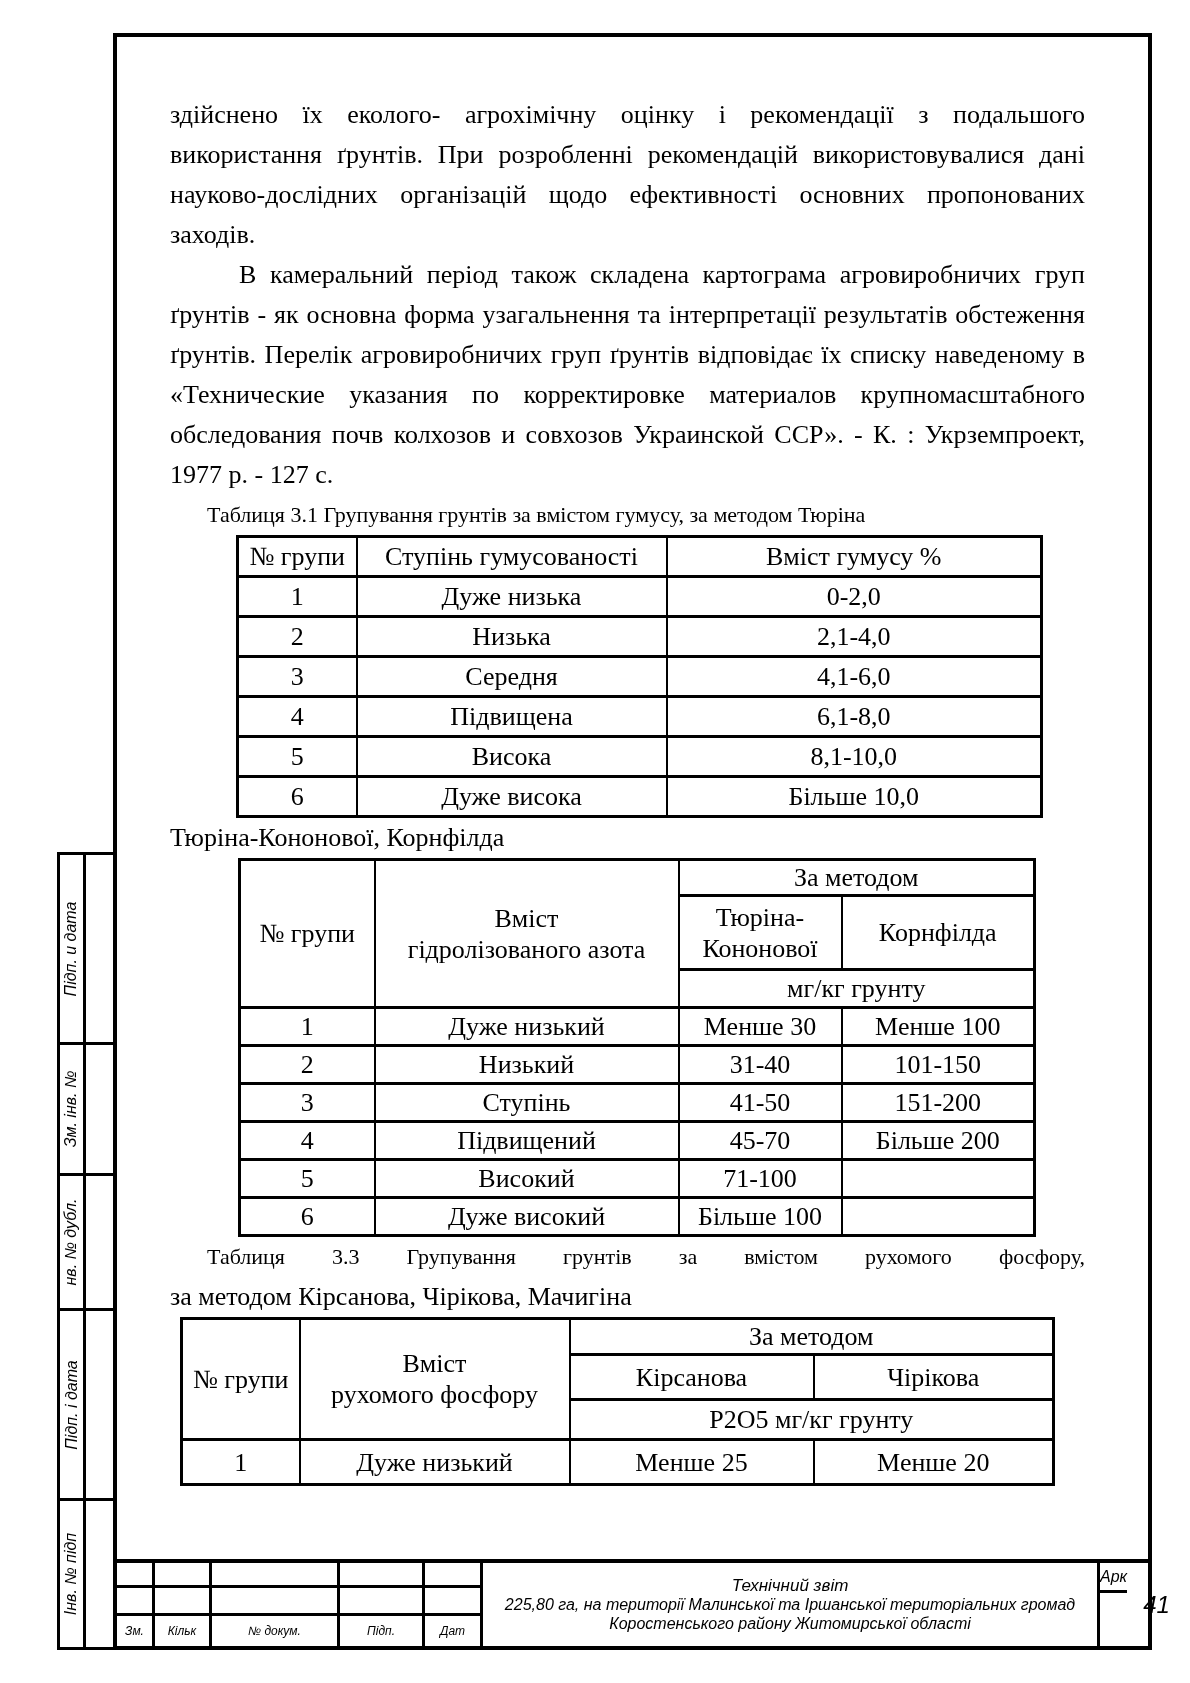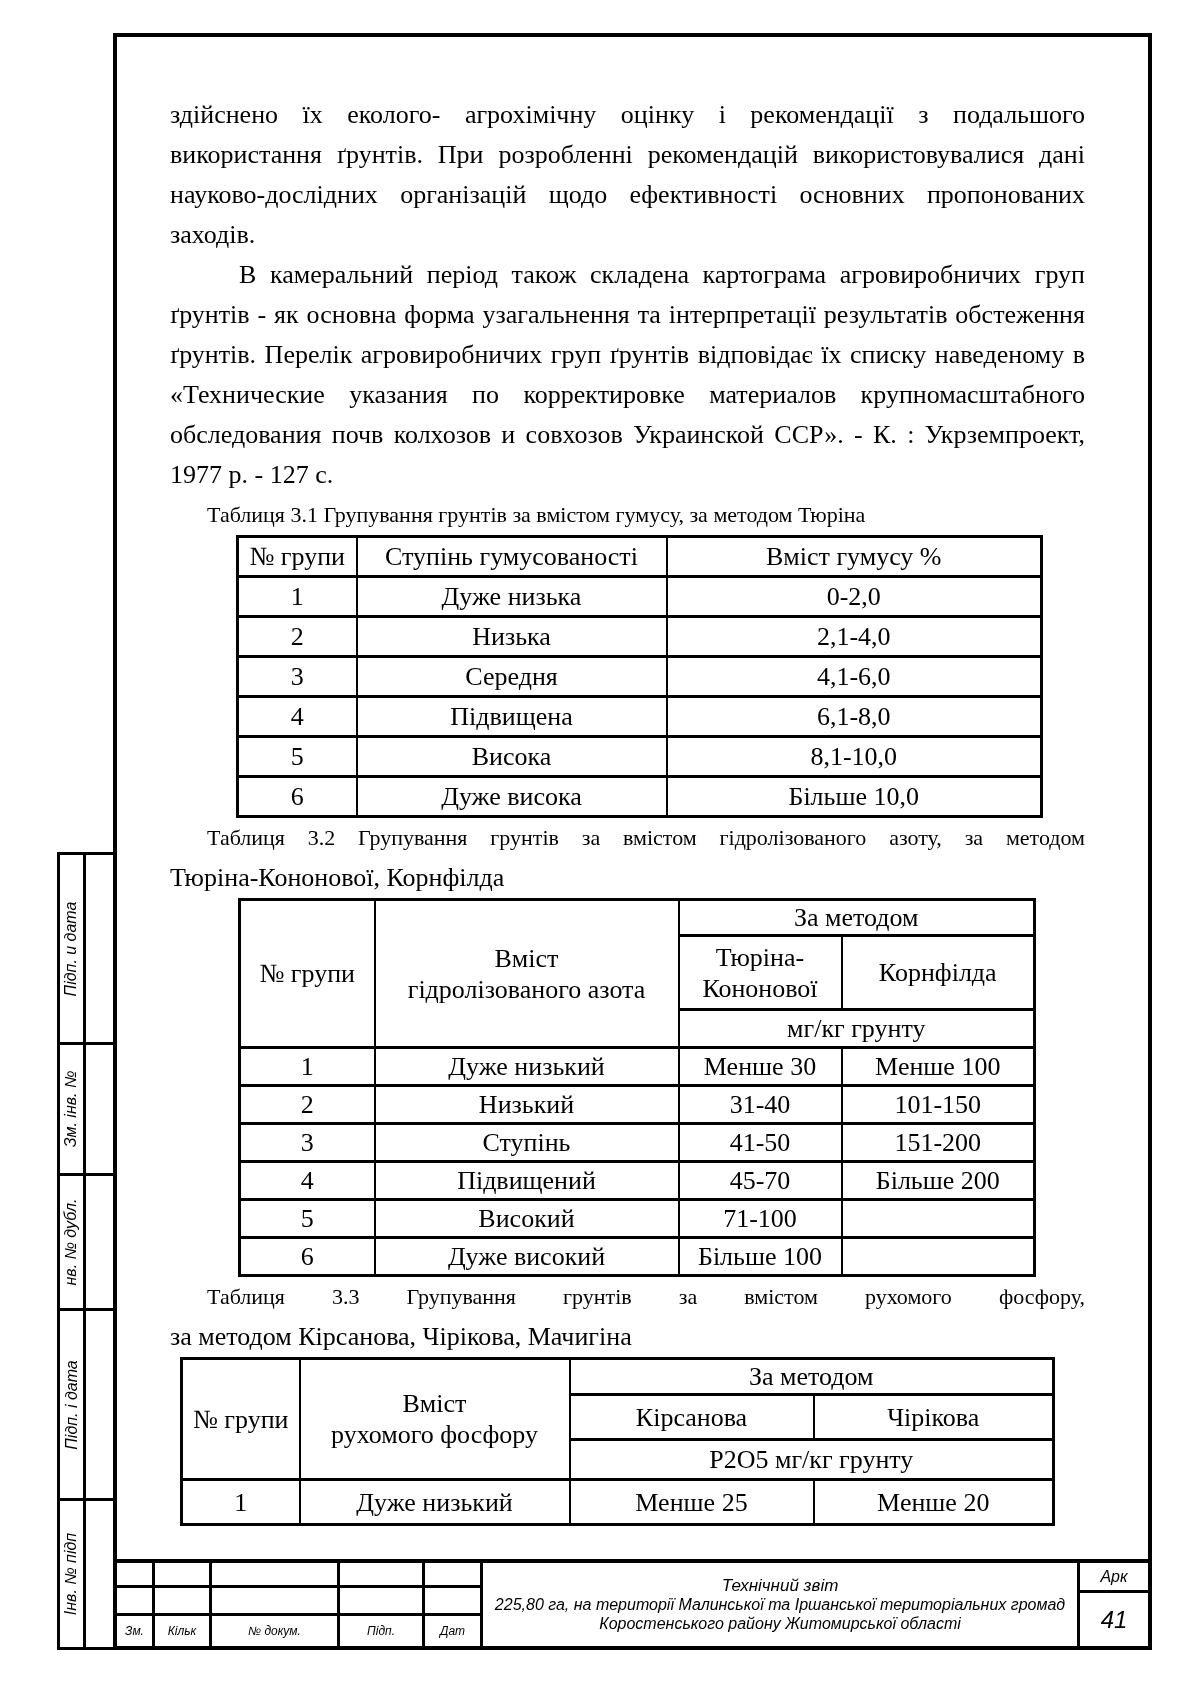--- a/index.html
+++ b/index.html
@@ -51,21 +51,21 @@
                 grid-template-columns:38px 57px 128px 85px 1fr;
                 grid-template-rows:25px 28px 1fr; }
   .sl-cell { border-right:3px solid #000; border-bottom:3px solid #000;
              display:flex; align-items:center; justify-content:center;
              font-size:12px; box-sizing:border-box; }
   .sl-cell.lastrow { border-bottom:none; }
   .stamp-title { flex:1; border-right:3px solid #000; display:flex; flex-direction:column;
                  align-items:center; justify-content:center; text-align:center;
                  font-size:16px; line-height:19px; padding:0 8px; box-sizing:border-box; }
   .stamp-title .tl0 { font-size:17px; }
-  .stamp-ark { width:68px; display:flex; flex-direction:column; }
+  .stamp-ark { width:48px; display:flex; flex-direction:row;gap:16px; }
   .ark-top { height:30px; border-bottom:3px solid #000; display:flex; align-items:center;
              justify-content:center; font-size:16px; box-sizing:border-box; }
   .ark-num { flex:1; display:flex; align-items:center; justify-content:center; font-size:24px; }
 </style>
 </head>
 <body>
 
 <div class="page">
 
   <div class="sidebar">
@@ -148,21 +148,20 @@
             <td>8,1-10,0</td>
           </tr>
           <tr>
             <td>6</td>
             <td>Дуже висока</td>
             <td>Більше 10,0</td>
           </tr>
         </tbody>
       </table>
 
-      <div class="caption jl">Таблиця 3.2 Групування грунтів за вмістом гідролізованого азоту, за методом</div>
       <div class="caption-cont">Тюріна-Кононової, Корнфілда</div>
 
       <table class="t t32">
         <colgroup>
             <col style="width:135px">
             <col style="width:304px">
             <col style="width:163px">
             <col style="width:193px">
           </colgroup>
         <tbody>

